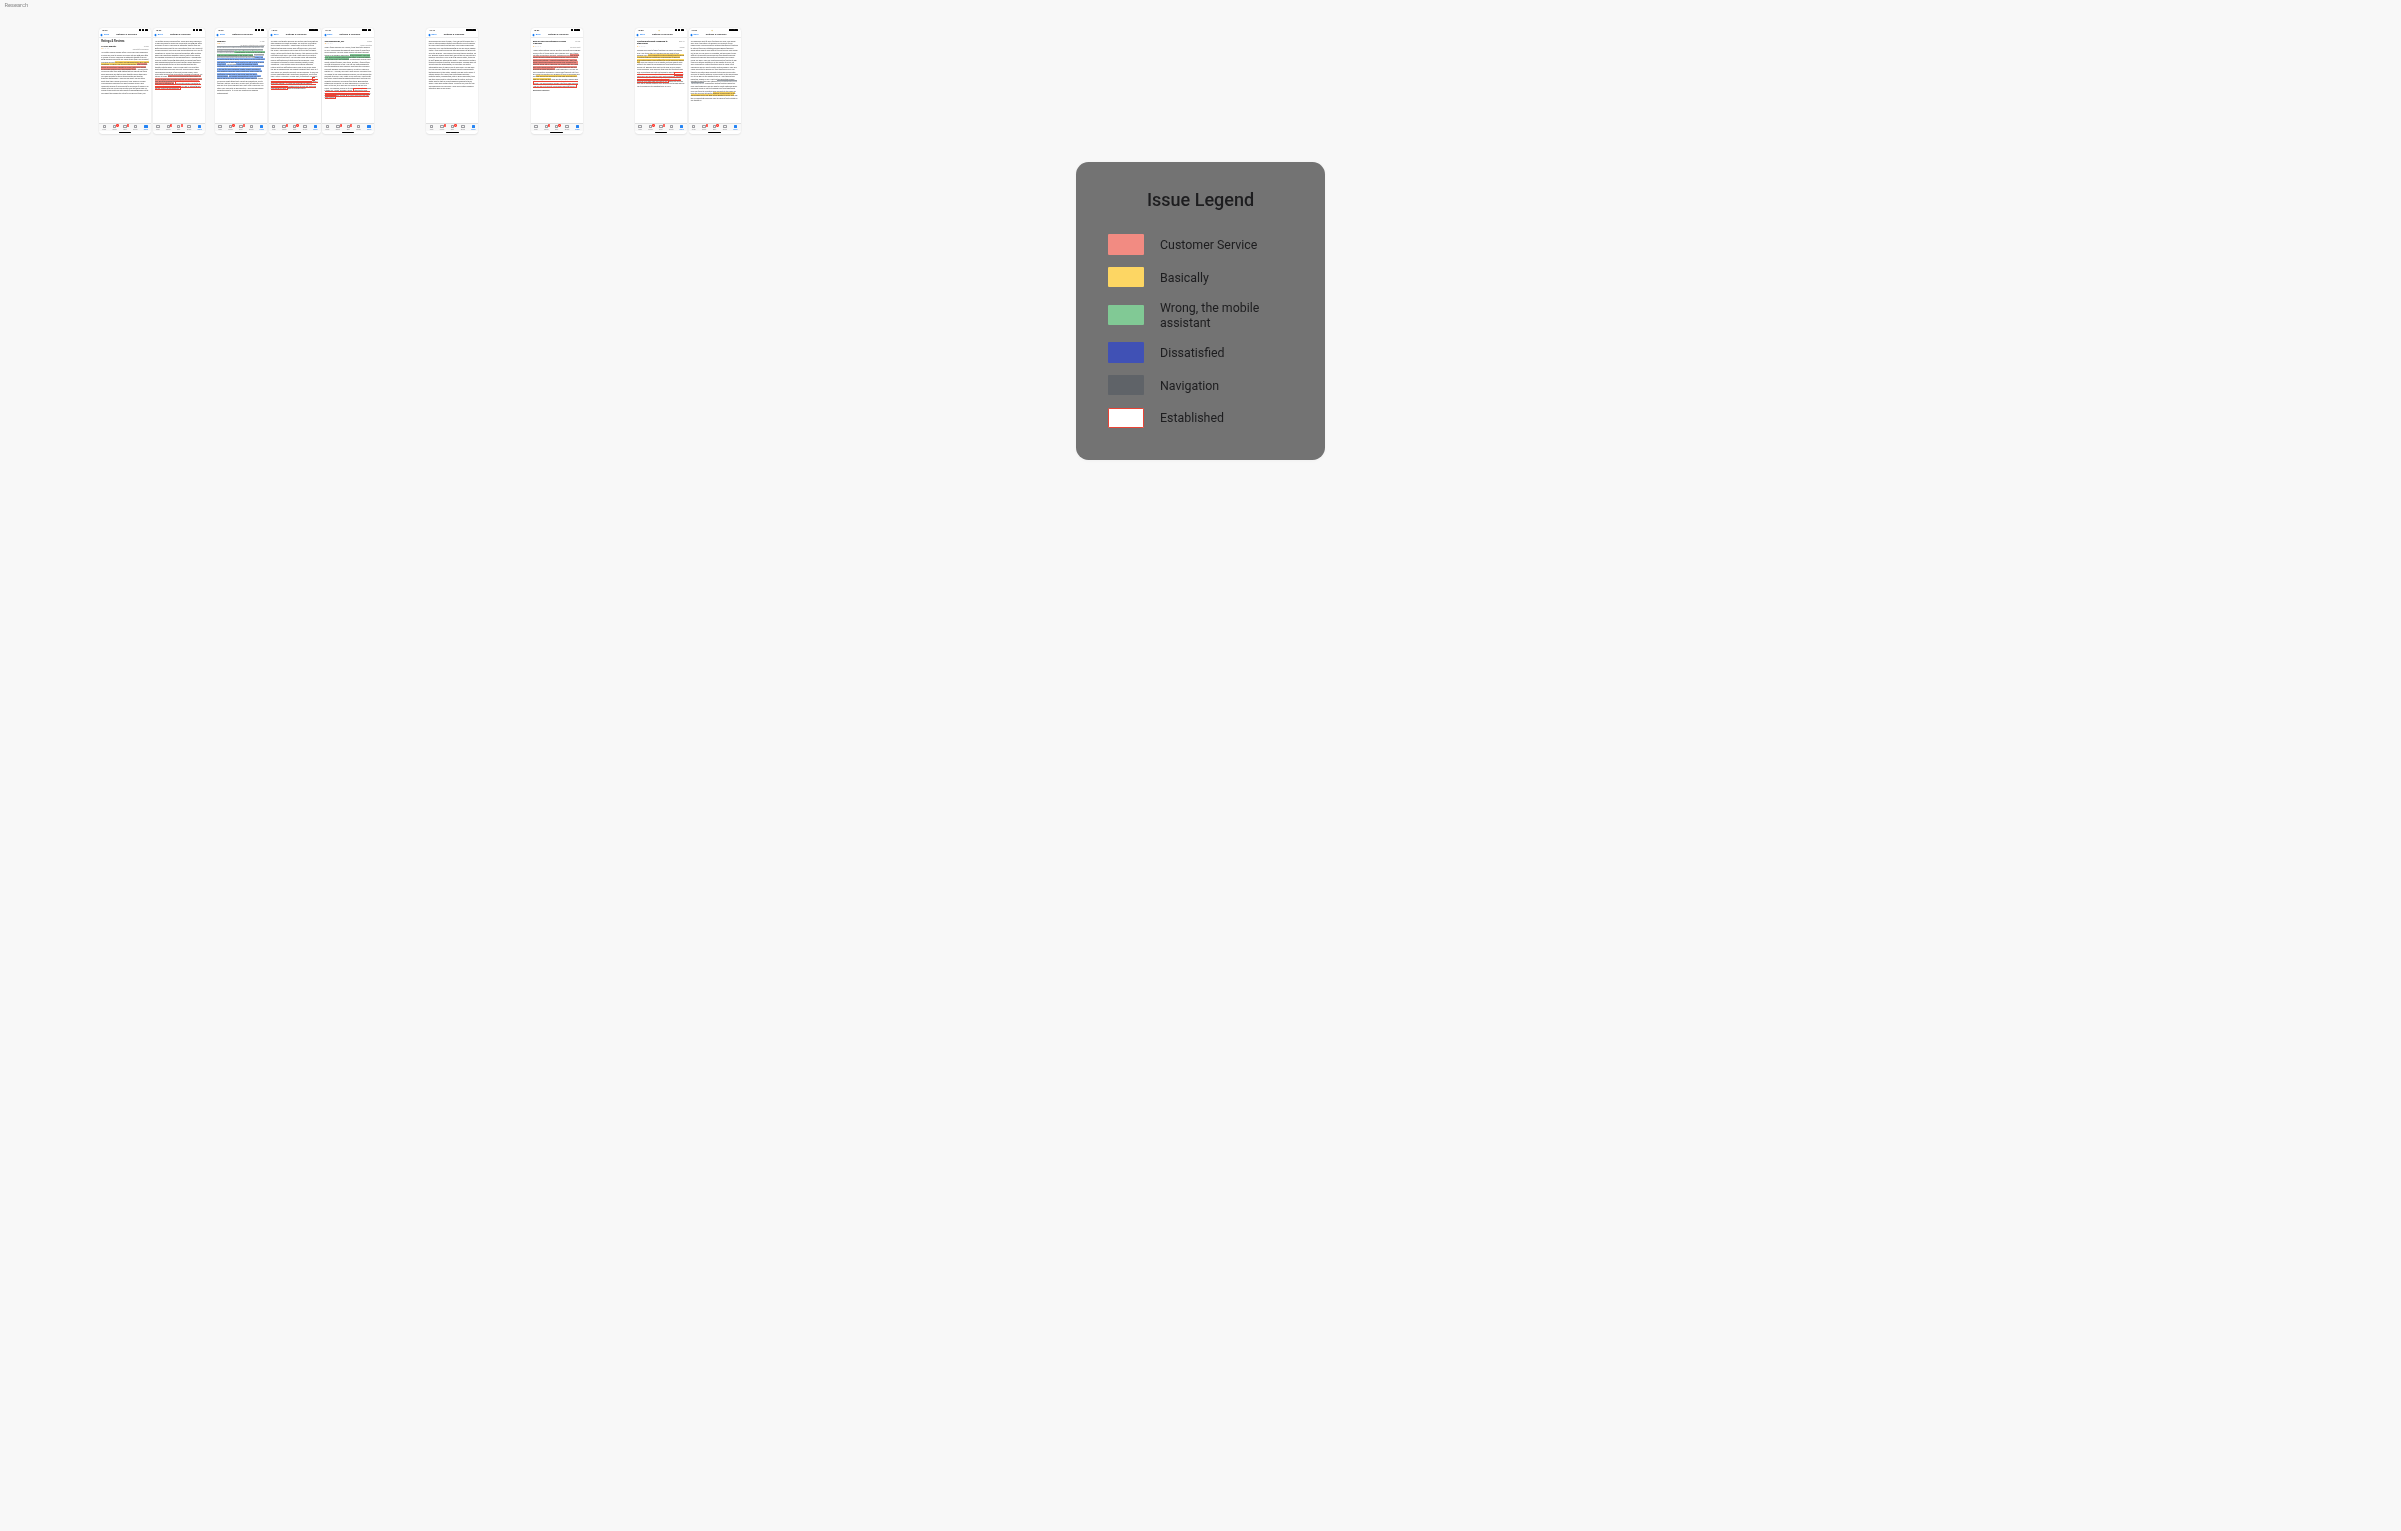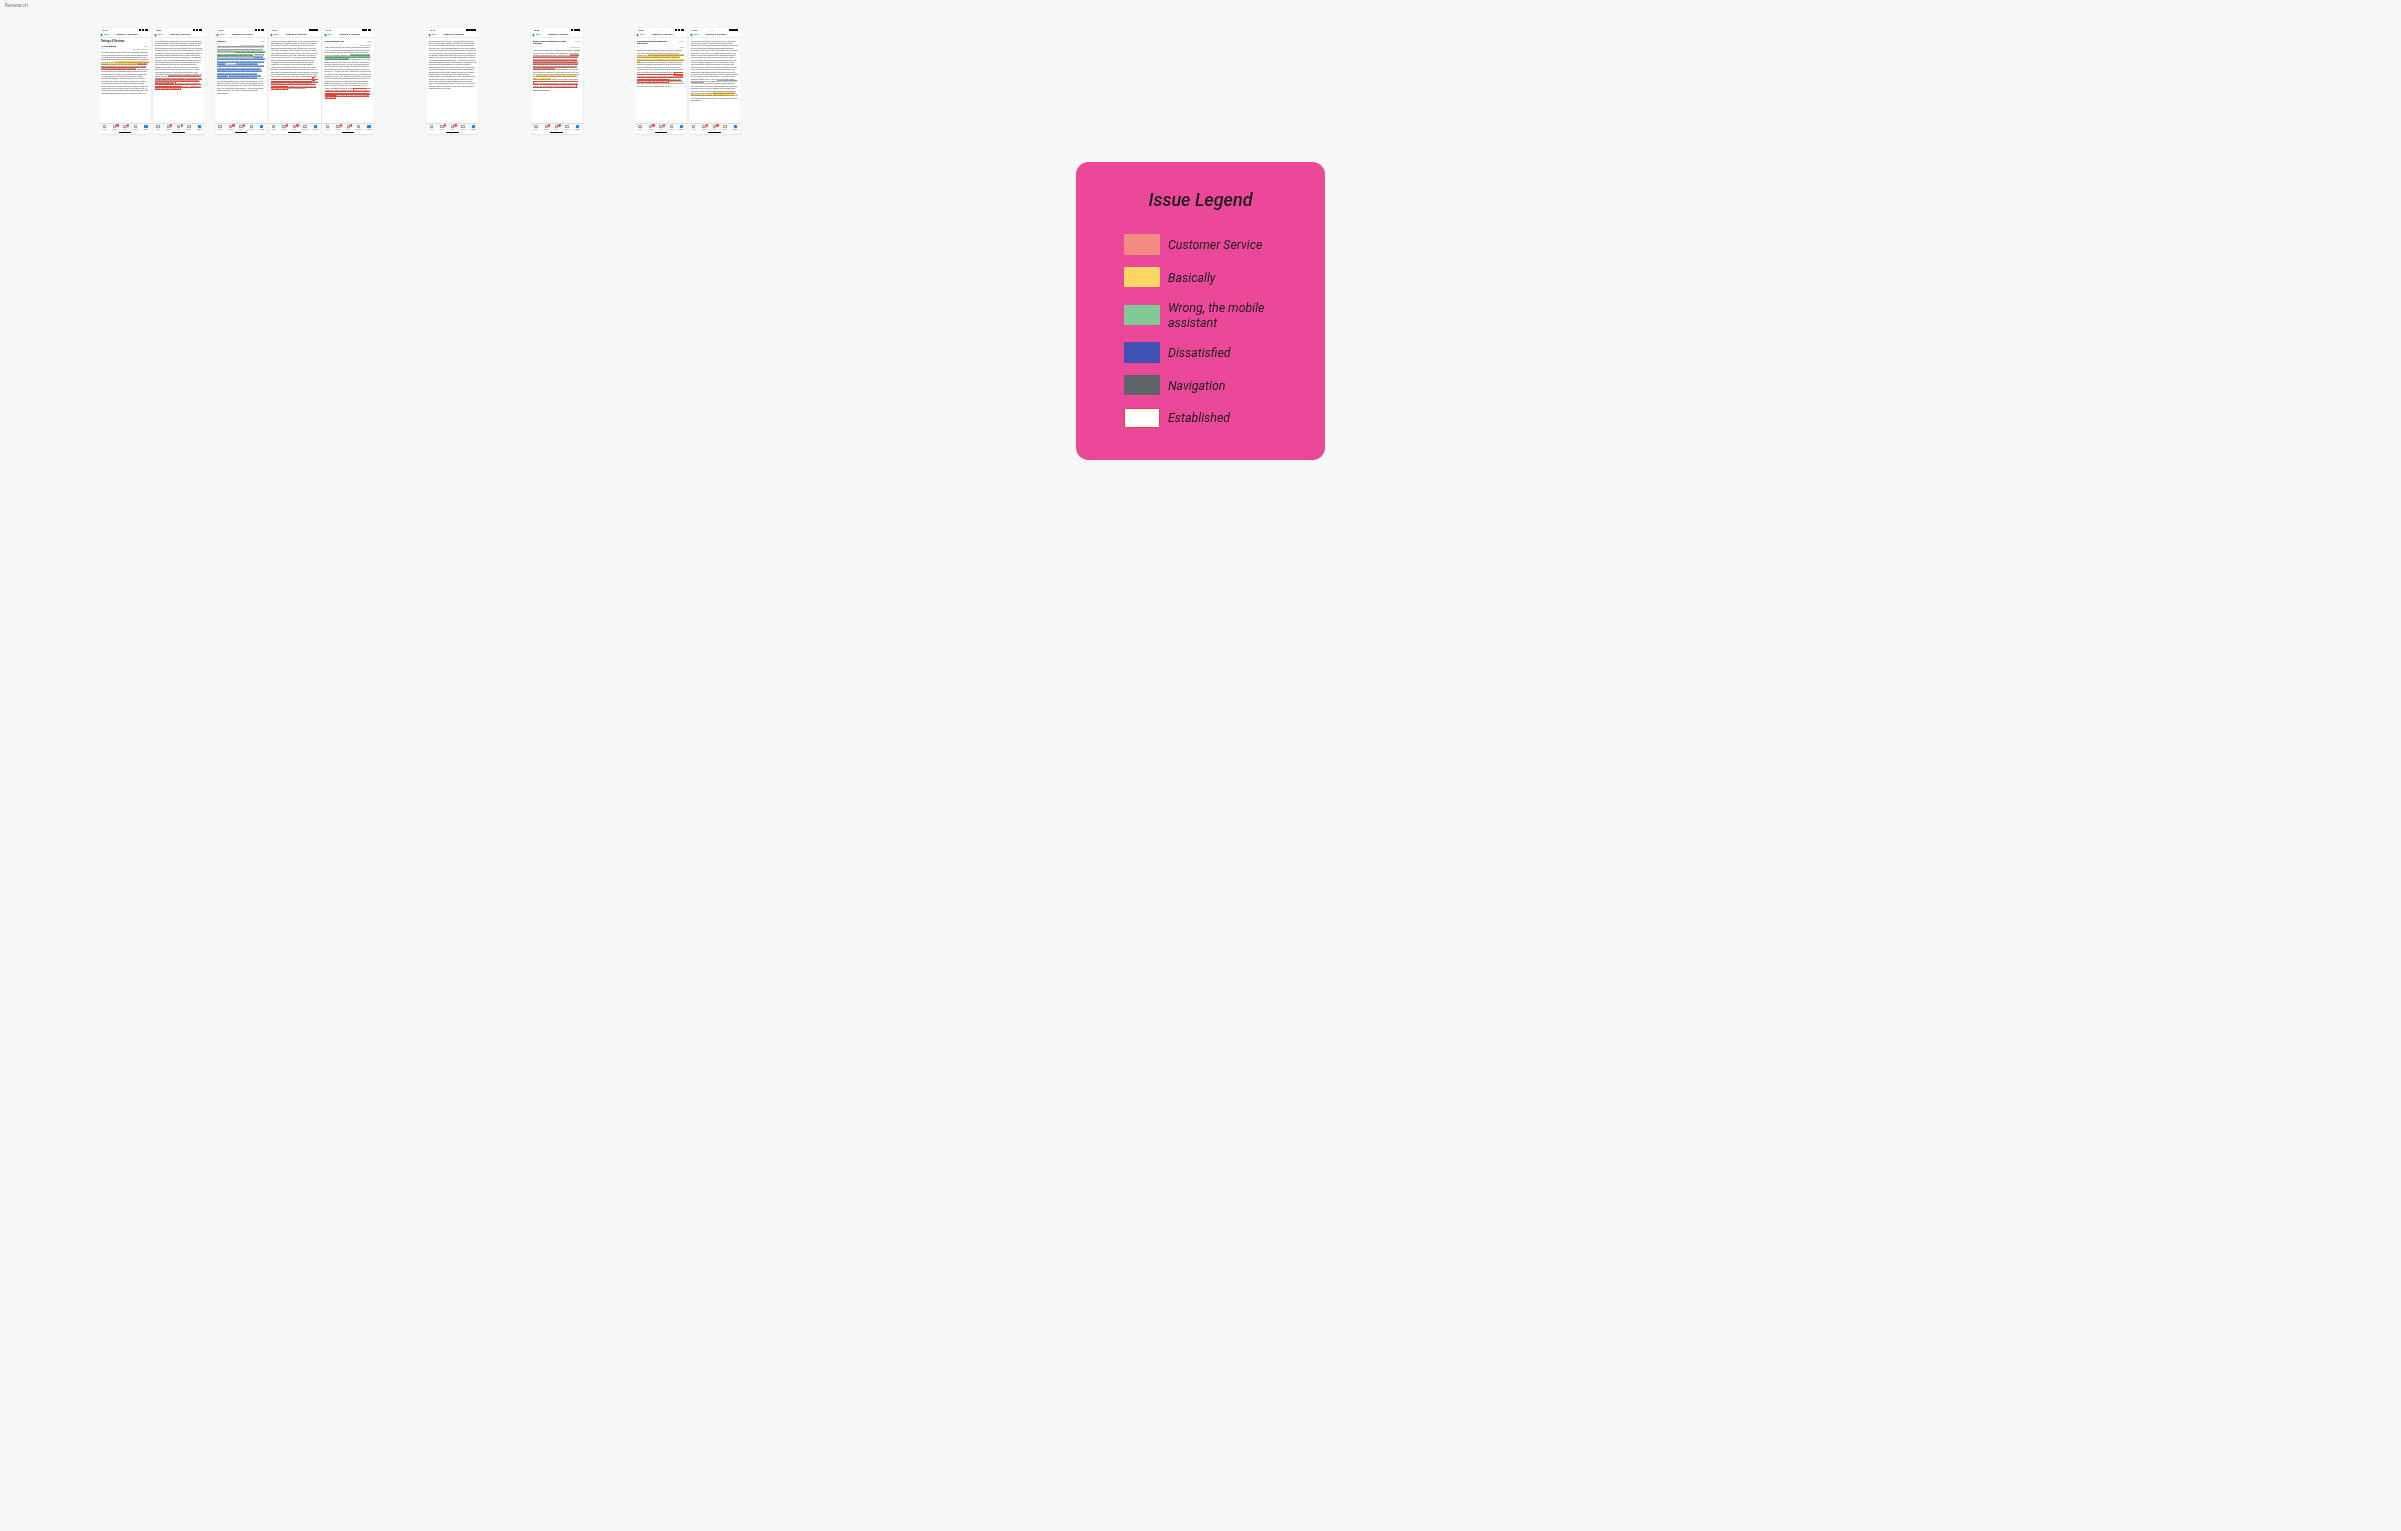--- a/index.html
+++ b/index.html
@@ -116,35 +116,34 @@
     }
     .home-indicator {
       width:12.4px; height:0.8px; background:#000; border-radius:0.6px;
       margin:0.6px auto 1.1px;
     }
 
     
     .legend-card {
       width: 249px;
       margin: 11.3px auto 34px;
-      background: #ec4899;
+      background: #737373;
       border-radius: 12.4px;
       padding: 27px 32px 32px;
       box-shadow: 0 0.6px 3.4px rgba(0,0,0,0.03);
-      font-style: italic;
     }
     .legend-title {
       font-size: 18px;
       font-weight: 500;
       text-align: center;
       margin-bottom: 24px;
       color: #1d1d1f;
     }
     .legend-list { display:flex; flex-direction:column; gap:12.4px; }
-    .legend-row { display:flex; align-items:center; gap:8px;margin-left:16px; }
+    .legend-row { display:flex; align-items:center; gap:16px; }
     .legend-swatch {
       width: 36px; height: 20.4px; border-radius: 1.1px;
       flex-shrink:0;
     }
     .legend-swatch.cs { background:#f28b82; }
     .legend-swatch.tr { background:#fdd663; }
     .legend-swatch.er { background:#81c995; }
     .legend-swatch.no { background:#4051b5; }
     .legend-swatch.na { background:#5f6368; }
     .legend-swatch.co { background:#fff; border:1.7px solid #ea4335; }

